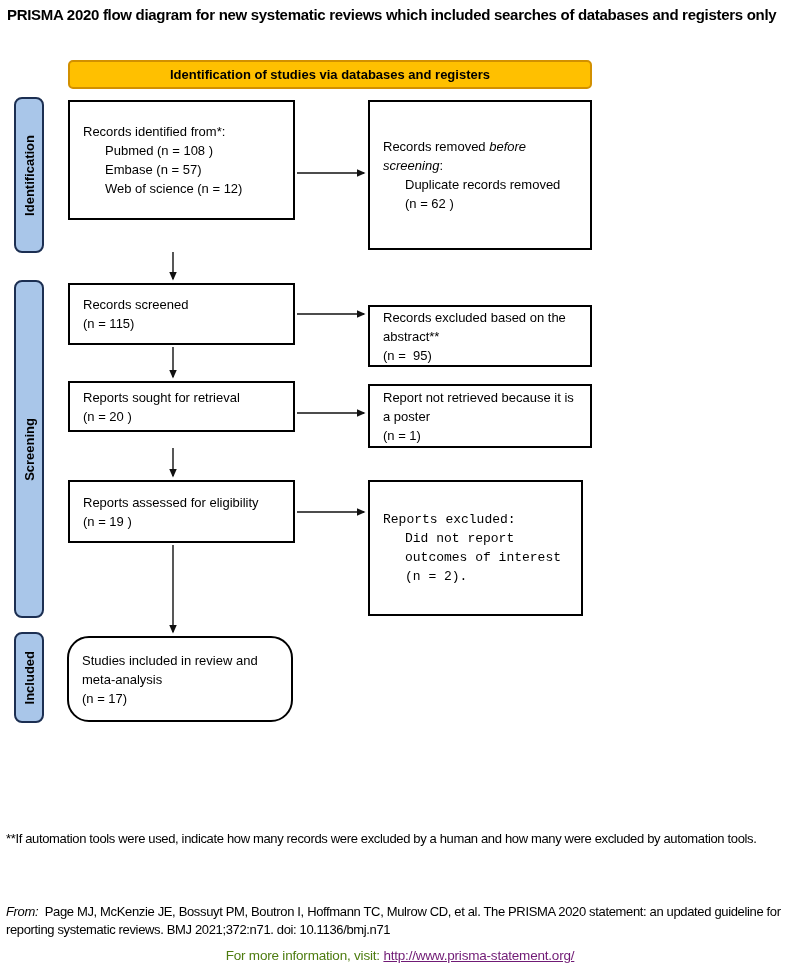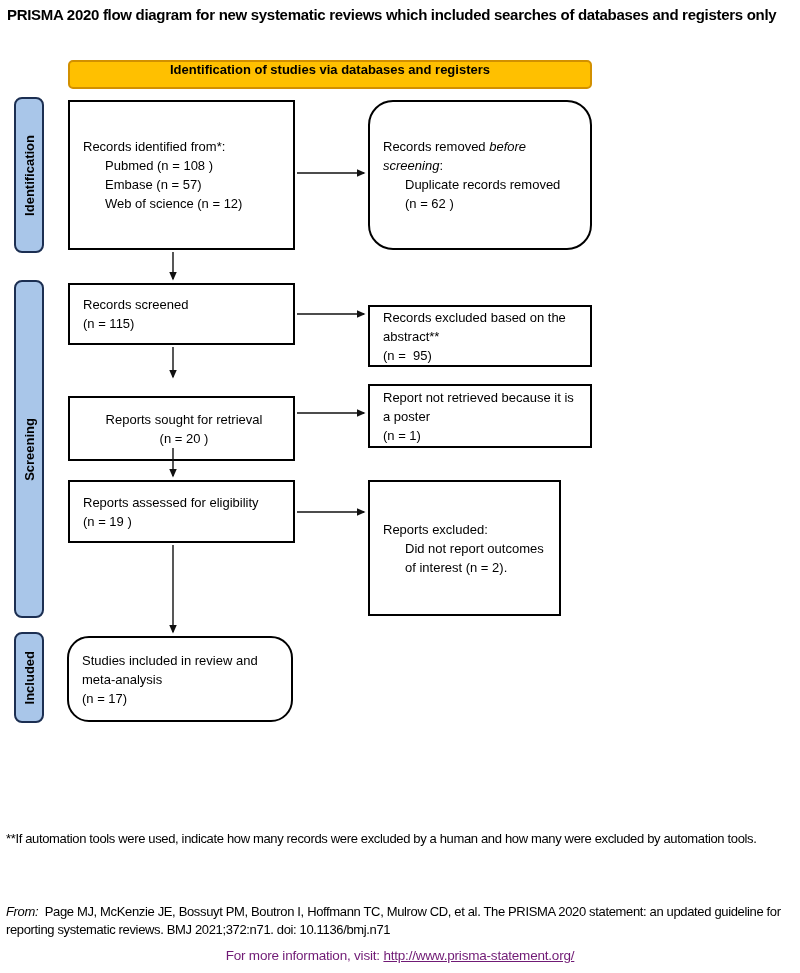--- a/index.html
+++ b/index.html
@@ -4,62 +4,62 @@
 <style>
   html,body{margin:0;padding:0;background:#ffffff;}
   #page{position:relative;width:800px;height:973px;background:#ffffff;
         font-family:"Liberation Sans","DejaVu Sans",sans-serif;color:#000;}
 
   .title{position:absolute;left:7px;top:6px;width:790px;
          font-size:15px;font-weight:bold;letter-spacing:-0.3px;white-space:nowrap;}
 
   .banner{position:absolute;left:68px;top:60px;width:524px;height:29px;
           box-sizing:border-box;background:#FFC000;border:2px solid #D29000;
-          border-radius:5px;display:flex;justify-content:center;
+          border-radius:5px;display:flex;align-items:center;justify-content:center;
           font-size:13px;font-weight:bold;}
 
   .side{position:absolute;left:14px;width:30px;box-sizing:border-box;
         background:#A9C6E9;border:2px solid #1C2F52;border-radius:8px;
         display:flex;align-items:center;justify-content:center;}
   .side span{writing-mode:vertical-rl;transform:rotate(180deg);
         font-size:13px;font-weight:bold;white-space:nowrap;}
   .side-ident{top:97px;height:156px;}
   .side-screen{top:280px;height:338px;}
   .side-incl{top:632px;height:91px;}
 
   .fbox{position:absolute;box-sizing:border-box;border:2px solid #000;
         background:#fff;display:flex;flex-direction:column;justify-content:center;
         padding:6px 8px 6px 13px;font-size:13px;line-height:19px;}
   .fbox .ln{white-space:pre-wrap;}
   .fbox .indent{padding-left:22px;white-space:pre-wrap;}
   .it{font-style:italic;}
 
-  .b-identified{left:68px;top:100px;width:227px;height:150px;}
-  .b-removed{left:368px;top:100px;width:224px;height:150px;border-radius:25px;}
+  .b-identified{left:68px;top:100px;width:227px;height:120px;}
+  .b-removed{left:368px;top:100px;width:224px;height:150px;}
   .b-screened{left:68px;top:283px;width:227px;height:62px;}
   .b-exclabs{left:368px;top:283px;width:224px;height:62px;margin-top:22px;}
-  .b-sought{left:68px;top:396px;width:227px;height:65px;text-align:center;}
+  .b-sought{left:68px;top:381px;width:227px;height:51px;}
   .b-notret{left:368px;top:384px;width:224px;height:64px;}
   .b-assessed{left:68px;top:480px;width:227px;height:63px;}
-  .b-repexcl{left:368px;top:480px;width:193px;height:136px;}
+  .b-repexcl{left:368px;top:480px;width:215px;height:136px;font-family:Liberation Mono, monospace;}
   .b-included{left:67px;top:636px;width:226px;height:86px;border-radius:22px;}
 
   .arrows{position:absolute;left:0;top:0;width:800px;height:973px;pointer-events:none;}
 
   .footnote{position:absolute;left:6px;width:792px;font-size:13px;
             letter-spacing:-0.35px;line-height:1.4;}
   .fn1{top:778px;}
   .fn2{top:830px;}
 
   .citation{position:absolute;left:6px;top:903px;width:790px;font-size:13px;
             letter-spacing:-0.35px;line-height:1.4;}
 
   .footer-link{position:absolute;left:0;top:948px;width:800px;text-align:center;
                font-size:13.5px;letter-spacing:-0.2px;}
-  .footer-link .lbl{color:#701a75;}
+  .footer-link .lbl{color:#4d7c0f;}
   .footer-link a{color:#701a75;text-decoration:underline;cursor:pointer;}
 </style>
 </head>
 <body>
 
 <div id="page">
 
   <div class="title">PRISMA 2020 flow diagram for new systematic reviews which included searches of databases and registers only</div>
 
   <div class="banner">

